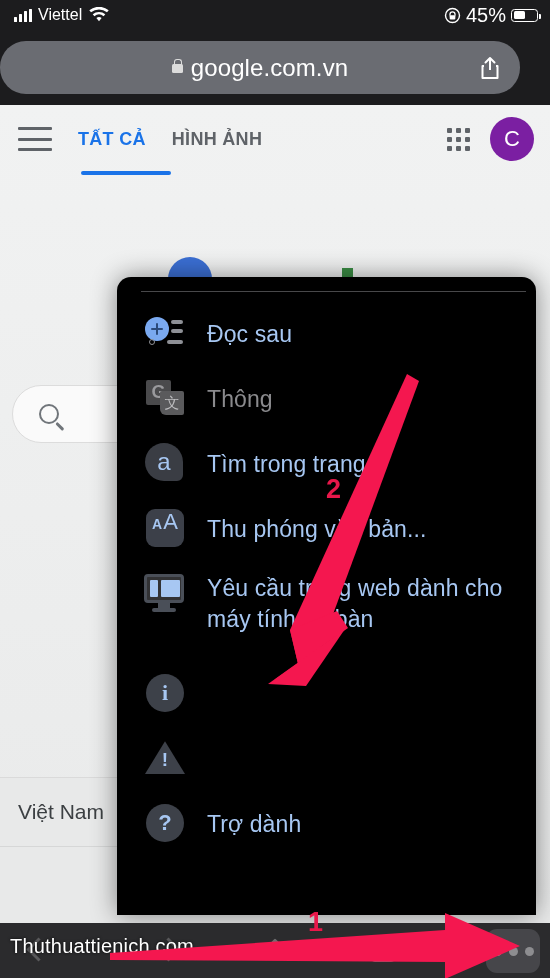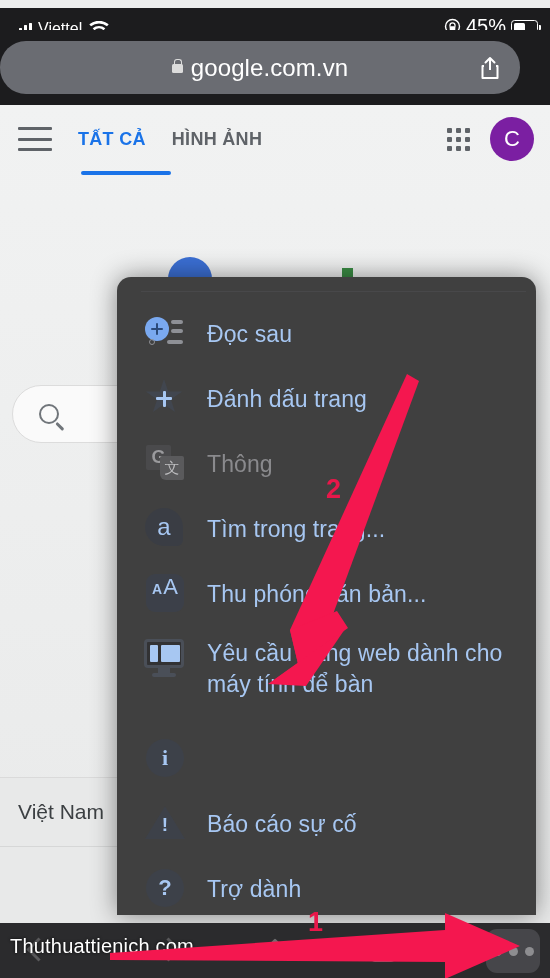--- a/index.html
+++ b/index.html
@@ -9,21 +9,21 @@
     background:#eceded;
     overflow:hidden;
     position:relative;
   }
   #screen { position:relative; width:550px; height:978px; overflow:hidden; }
 
   
   .statusbar {
     position:absolute; top:0; left:0; width:550px; height:30px;
     background:#1c1c1e; color:#fff;
-    display:flex; align-items:flex-end;margin-top:8px;
+    display:flex; align-items:center;
   }
   .sb-left { display:flex; align-items:center; gap:6px; margin-left:14px; }
   .sb-center { position:absolute; left:0; right:0; text-align:center;
      font-size:17px; font-weight:bold; letter-spacing:.2px; }
   .sb-right { position:absolute; right:12px; display:flex; align-items:center; gap:5px; }
   .carrier { font-size:16px; }
   .bars { display:flex; align-items:flex-end; gap:2px; height:13px; }
   .bars i { display:block; width:3px; background:#fff; border-radius:.5px; }
   .bars i:nth-child(1){height:5px}
   .bars i:nth-child(2){height:8px}
@@ -88,21 +88,21 @@
   .footer-region .vn { font-size:21px; color:#3c4043; padding:22px 0 0 18px; }
   .footer-sep { position:absolute; left:0; top:68px; width:360px; height:1px; background:#d6d7d7; }
   .footer-row2 { position:absolute; left:0; top:88px; width:360px; display:flex;
      align-items:center; justify-content:center; gap:9px; }
   .dot-gray { width:14px; height:14px; border-radius:50%; background:#70757a; }
   .footer-row2 span { font-size:20px; font-weight:bold; color:#3c4043; }
 
   
   .menu {
     position:absolute; left:117px; top:277px; width:419px; height:638px;
-    background:#404040; border-radius:14px 14px 0 0;
+    background:#000000; border-radius:14px 14px 0 0;
     box-shadow:0 0 26px rgba(0,0,0,.45);
     overflow:hidden;
   }
   .menu-divider { position:absolute; top:14px; left:24px; right:10px; height:1px; background:#48484a; }
   .menu-list { padding-top:26px; }
   .mi { display:flex; align-items:flex-start; min-height:65px; padding:0 10px 0 26px; }
   .mi-icon { width:44px; min-width:44px; height:44px; margin-top:8px;
      display:flex; align-items:center; justify-content:center; }
   .mi-label { color:#a7c7f2; font-size:23px; line-height:31px; margin-left:20px; padding-top:16px;
      letter-spacing:.1px; }
@@ -296,30 +296,20 @@
               <div class="circ"></div>
               <div class="ln l1"></div>
               <div class="ln l2"></div>
               <div class="ln l3"></div>
               <div class="d3"></div>
             </div>
         </div>
         <div class="mi-label">Đọc sau</div>
       </div>
 
-      <div class="mi">
-        <div class="mi-icon">
-          <div class="ic-star">
-              <div class="s"></div>
-              <div class="plus-h"></div>
-              <div class="plus-v"></div>
-            </div>
-        </div>
-        <div class="mi-label">Đánh dấu trang</div>
-      </div>
 
       <div class="mi disabled">
         <div class="mi-icon">
           <div class="ic-gx">
               <div class="sq1">G</div>
               <div class="sq2">文</div>
             </div>
         </div>
         <div class="mi-label">Thông</div>
       </div>
@@ -361,21 +351,20 @@
         </div>
       </div>
 
       <div class="mi">
         <div class="mi-icon">
           <div class="ic-warn">
               <div class="tri"></div>
               <span>!</span>
             </div>
         </div>
-        <div class="mi-label">Báo cáo sự cố</div>
       </div>
 
       <div class="mi">
         <div class="mi-icon">
           <div class="ic-help">?</div>
         </div>
         <div class="mi-label">Trợ dành</div>
       </div>
 
     </div>

